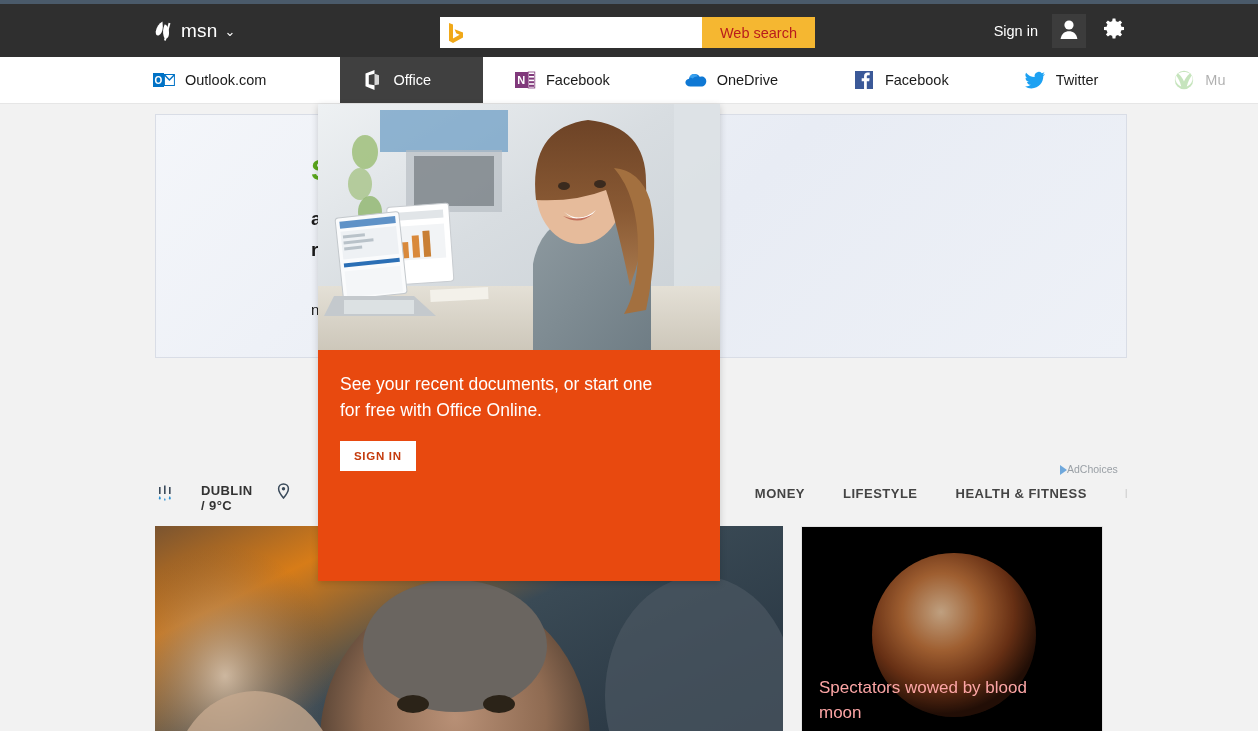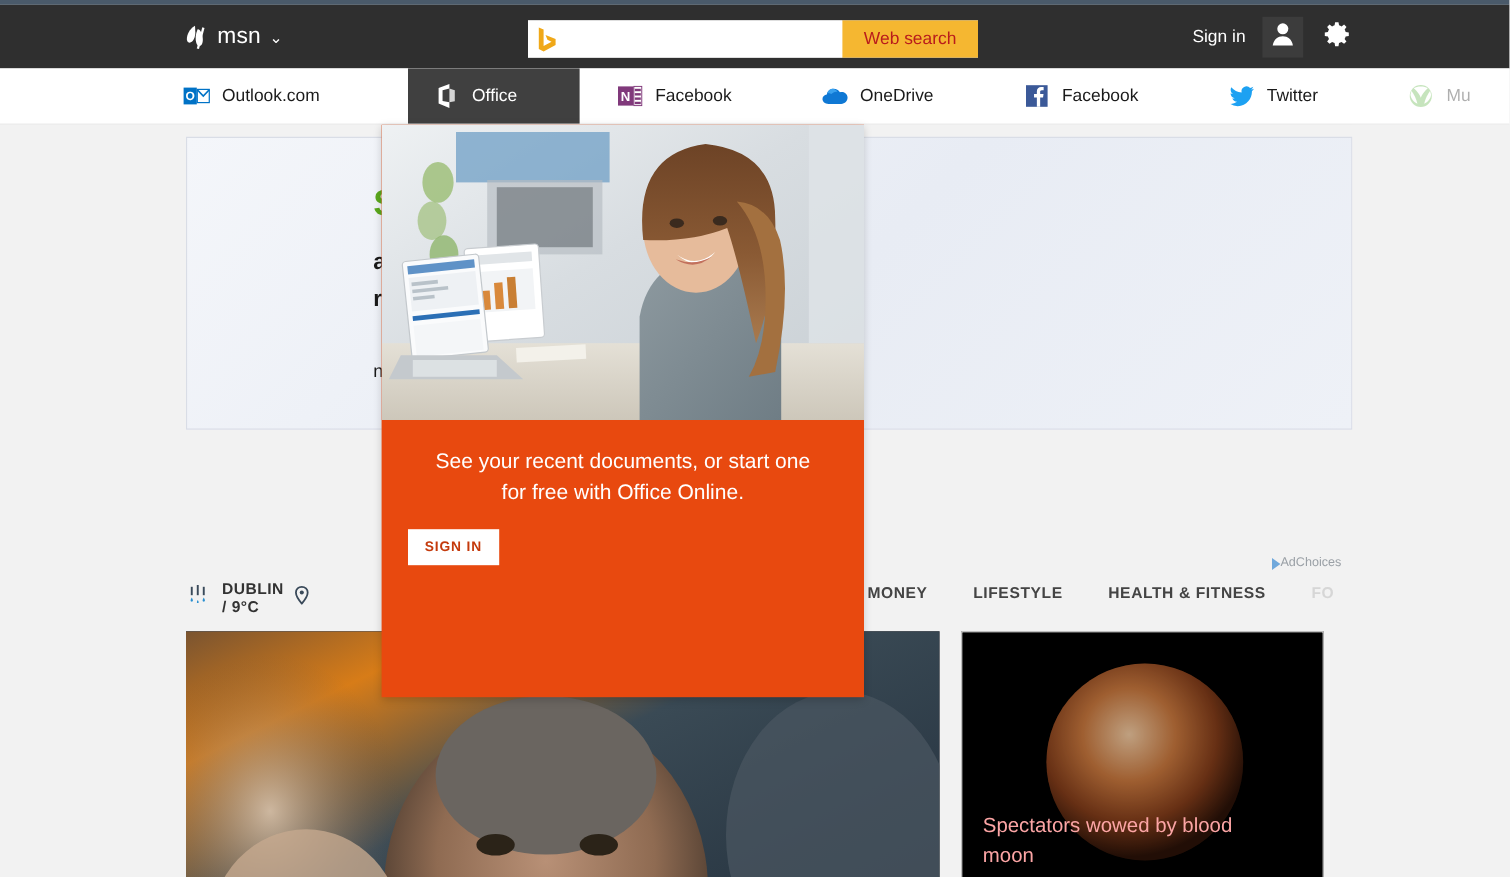--- a/index.html
+++ b/index.html
@@ -225,22 +225,22 @@
   
   .catbar {
     position: absolute;
     left: 155px; top: 376px;
     width: 972px; height: 36px;
     display: flex;
     align-items: center;
   }
   .weather {
     display: flex;
-    align-items: center;
-    gap: 8px;
+    align-items: flex-start;
+    gap: 24px;
     cursor: pointer;
     padding-right: 20px;
   }
   .weather-label {
     font-size: 13px;
     font-weight: bold;
     color: #333;
     letter-spacing: .4px;
   }
   .cat-list {
@@ -315,21 +315,20 @@
     position: absolute;
     left: 0; top: 246px;
     width: 402px;
     padding: 21px 22px 0 22px;
   }
   .flyout-text {
     color: #ffffff;
     font-size: 17.5px;
     line-height: 26px;
     white-space: pre-line;
-    text-align: center;
   }
   .flyout-btn {
     margin-top: 18px;
     background: #fff;
     color: #c43a0c;
     border: 0;
     font-family: "Liberation Sans", sans-serif;
     font-size: 11.5px;
     font-weight: bold;
     letter-spacing: .7px;

